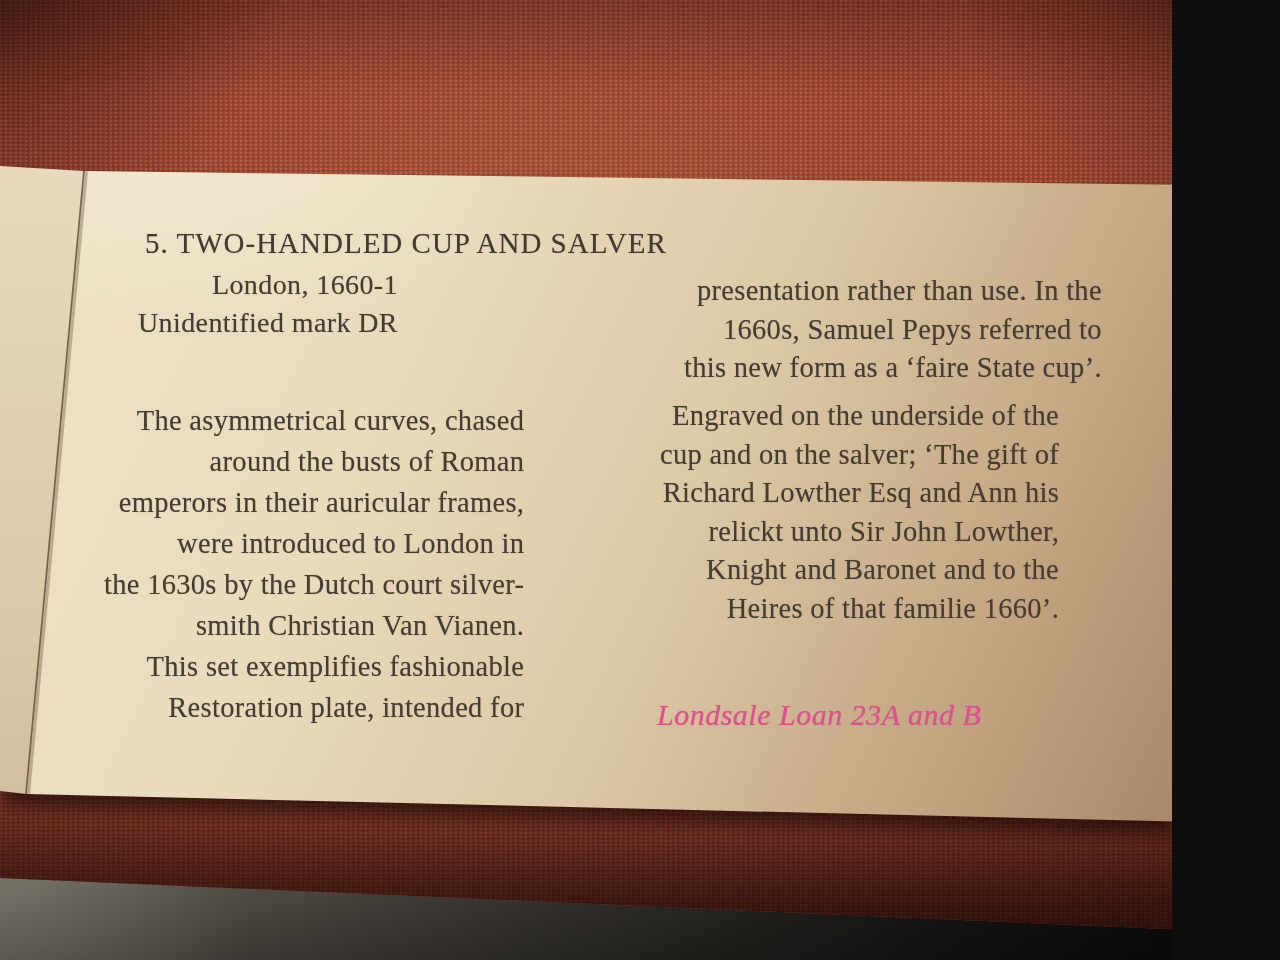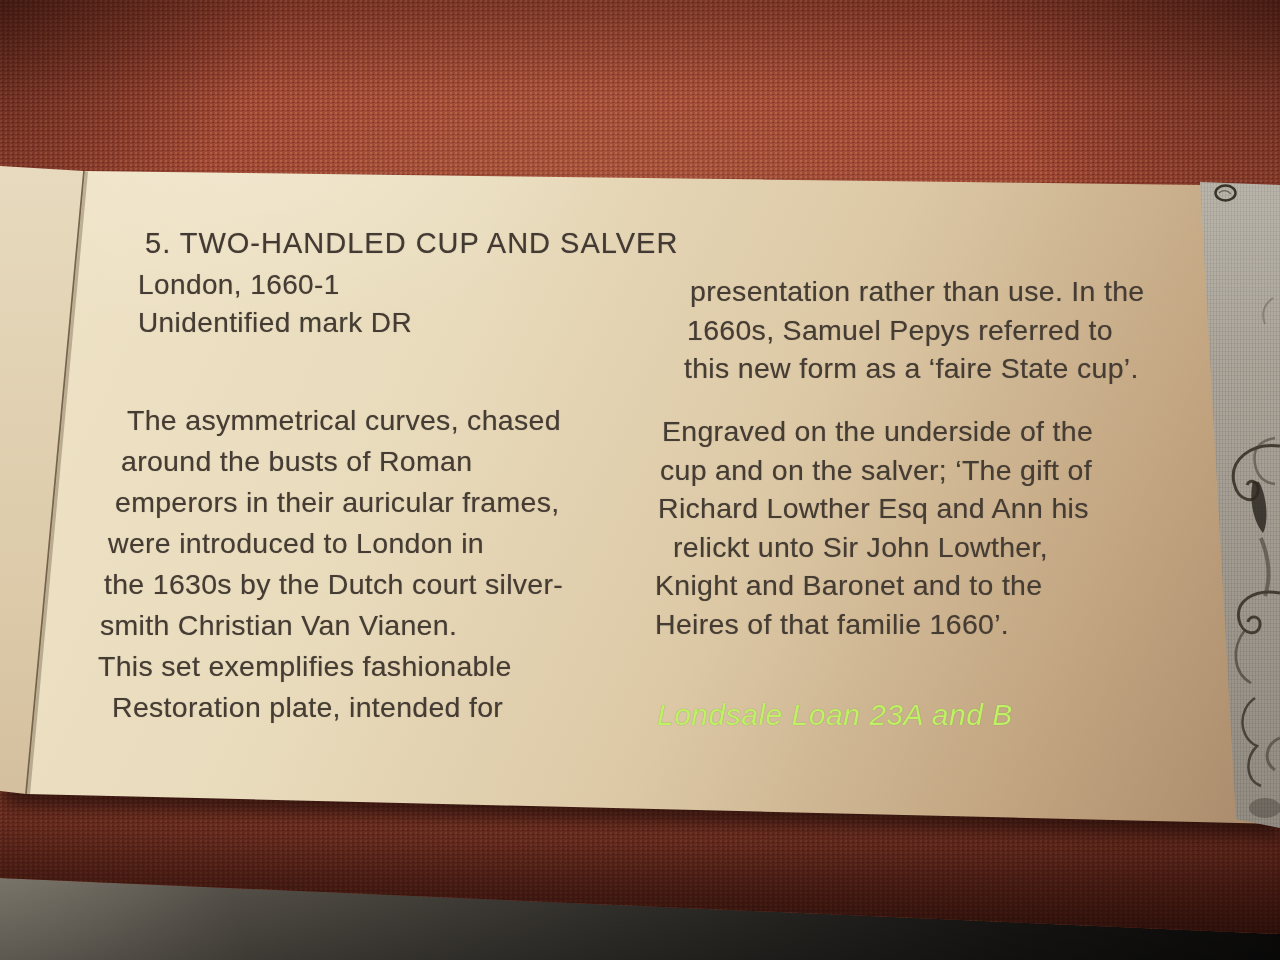--- a/index.html
+++ b/index.html
@@ -1,18 +1,19 @@
 <!DOCTYPE html>
 <html><head>
 <meta charset="utf-8">
 <style>
   html,body{margin:0;padding:0;background:#0f0e0d;}
   .scene{
-    position:relative;width:1280px;height:960px;overflow:hidden;
-    font-family:Liberation Sans, sans-serif;
+    position:relative;width:1172px;height:960px;overflow:hidden;
+    font-family:Liberation Serif, serif;
+    text-align:right;
   }
   
   .ledge{
     position:absolute;inset:0;
     background:
       radial-gradient(circle 420px at 0% 104%, rgba(205,198,182,0.30), rgba(0,0,0,0) 60%),
       linear-gradient(97deg,#857f73 0%,#635e55 22%,#3b3833 52%,#1b1a18 80%,#0e0d0c 100%);
   }
   .ledge::after{
     content:"";position:absolute;inset:0;
@@ -72,22 +73,22 @@
   .engraving-paper svg{position:absolute;left:0;top:0;}
   
   .seam-svg{position:absolute;inset:0;}
   
   .text-layer{position:absolute;inset:0;color:#453c33;}
   .text-layer .blk{position:absolute;white-space:nowrap;text-shadow:0 0 1px rgba(69,60,51,0.45);}
   .card-title{left:145px;top:226px;font-size:29px;letter-spacing:1px;line-height:34px;color:#423a33;}
   .card-details{left:138px;top:266px;font-size:28px;line-height:37.5px;letter-spacing:0.4px;}
   .left-col{left:96px;top:400px;font-size:28.5px;line-height:41px;letter-spacing:0.3px;}
   .right-p1{left:677px;top:272px;font-size:28.5px;line-height:38.5px;letter-spacing:0.3px;}
-  .right-p2{left:655px;top:412px;font-size:28.5px;line-height:38.5px;letter-spacing:0.3px;}
-  .credit{left:657px;top:698px;font-size:30px;font-style:italic;letter-spacing:0.5px;color:#bef264;}
+  .right-p2{left:655px;top:397px;font-size:28.5px;line-height:38.5px;letter-spacing:0.3px;}
+  .credit{left:657px;top:698px;font-size:30px;font-style:italic;letter-spacing:0.5px;color:#ec4899;}
   .left-col .ln:nth-child(1){margin-left:31px}
   .left-col .ln:nth-child(2){margin-left:25px}
   .left-col .ln:nth-child(3){margin-left:19px}
   .left-col .ln:nth-child(4){margin-left:12px}
   .left-col .ln:nth-child(5){margin-left:8px}
   .left-col .ln:nth-child(6){margin-left:4px}
   .left-col .ln:nth-child(7){margin-left:2px}
   .left-col .ln:nth-child(8){margin-left:16px}
   .right-p1 .ln:nth-child(1){margin-left:13px}
   .right-p1 .ln:nth-child(2){margin-left:10px}

